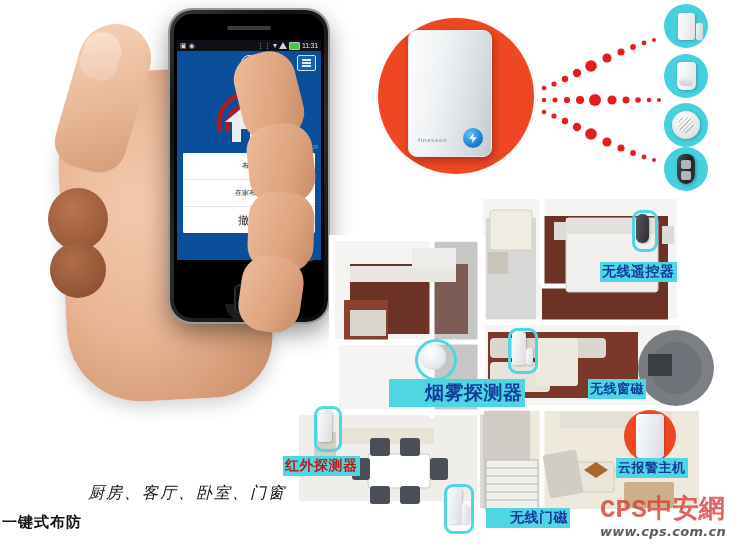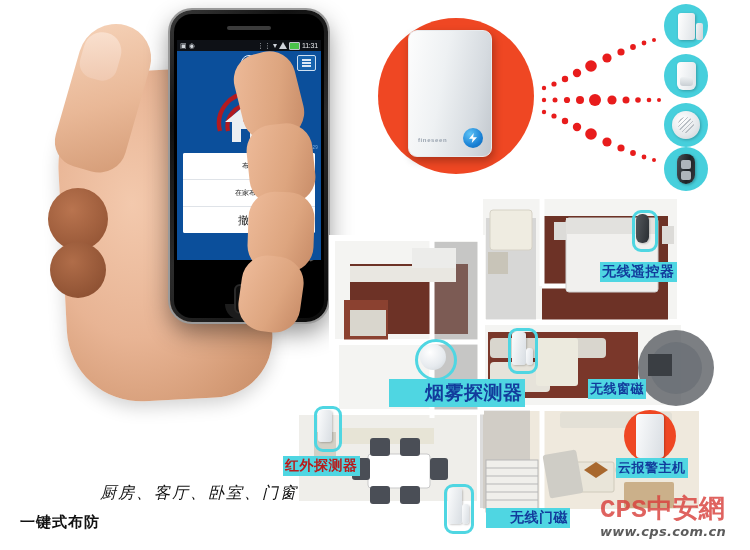--- a/index.html
+++ b/index.html
@@ -161,22 +161,22 @@
   .ringbox{position:absolute;border:3px solid #4fd6e2;border-radius:9px;}
   .orangedot{position:absolute;background:#ef4723;border-radius:50%;}
 
   
   .pd{position:absolute;background:linear-gradient(100deg,#fbfcfd,#d8dde2);border-radius:3px;
      box-shadow:1px 1px 2px rgba(0,0,0,.2);}
 
   
   .cap{position:absolute;color:#111;font-family:"DejaVu Serif","Liberation Serif",serif;}
   .cap-main{left:18px;top:474px;font-size:25px;letter-spacing:2px;}
-  .cap-sub{left:88px;top:483px;font-size:16px;font-style:italic;letter-spacing:2px;margin-left:12px;}
-  .cap-b{left:20px;top:513px;font-size:15px;letter-spacing:1px;font-weight:bold;text-align:right;}
+  .cap-sub{left:88px;top:483px;font-size:16px;font-style:italic;letter-spacing:2px;}
+  .cap-b{left:2px;top:513px;font-size:15px;letter-spacing:1px;font-weight:bold;text-align:right;}
 
   
   .wm{position:absolute;left:600px;top:497px;}
   .wm-top{font-size:26px;font-weight:bold;color:#d9413d;letter-spacing:0px;
     font-family:Liberation Mono, monospace;line-height:26px;opacity:.82;}
   .wm-bot{font-size:13px;color:#4b4b4b;font-style:italic;font-weight:bold;letter-spacing:.3px;
     font-family:"DejaVu Sans","Liberation Sans",sans-serif;margin-top:1px;opacity:.9;}
 </style>
 </head>
 <body>

